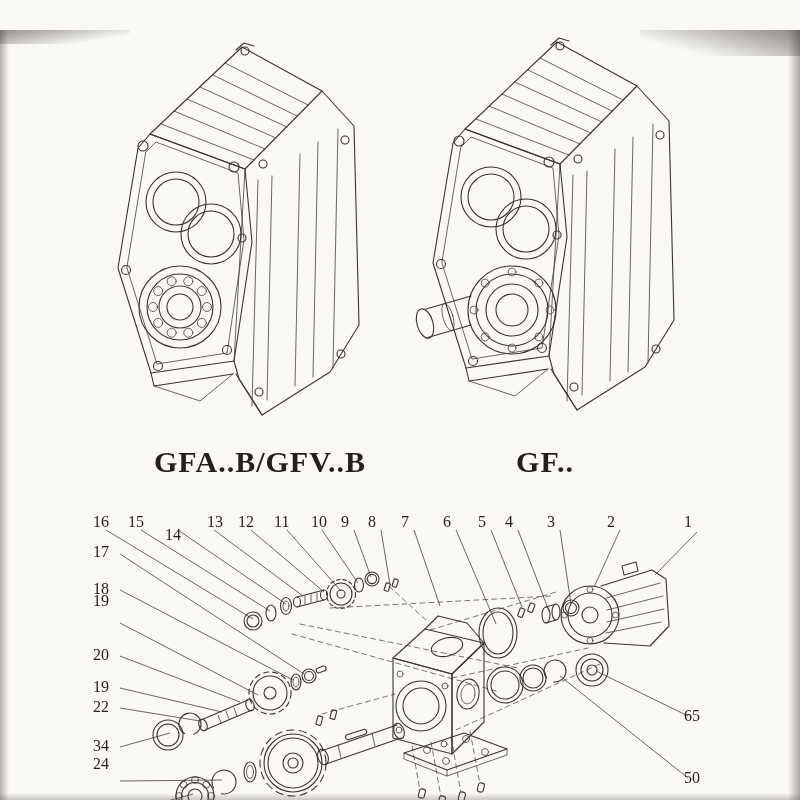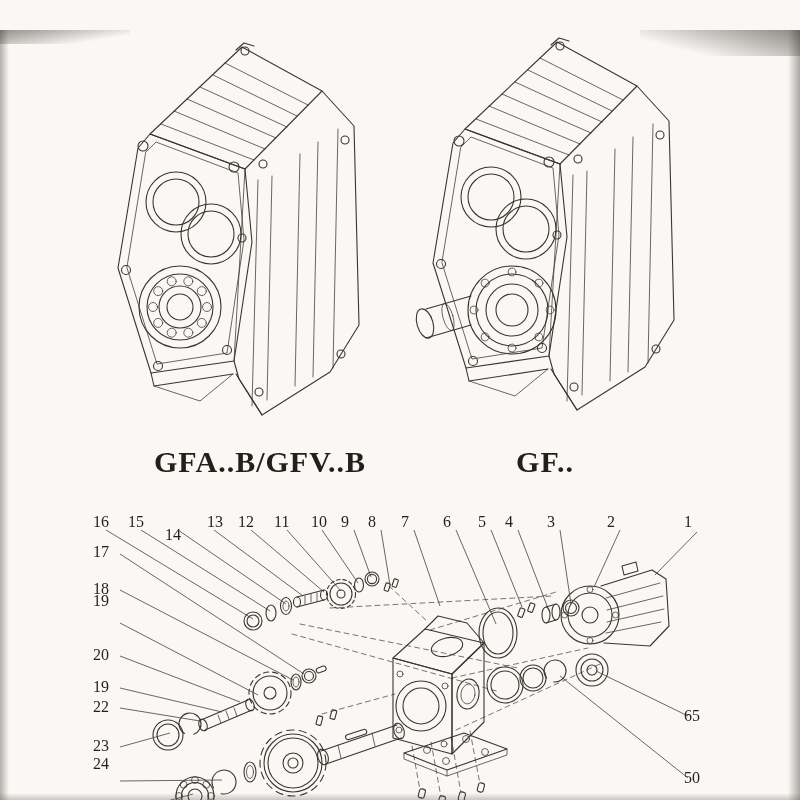--- a/index.html
+++ b/index.html
@@ -411,21 +411,21 @@
   <div class="pnum" style="left:547px;top:483px">3</div>
   <div class="pnum" style="left:607px;top:483px">2</div>
   <div class="pnum" style="left:684px;top:483px">1</div>
 
   <div class="pnum" style="left:93px;top:513px">17</div>
   <div class="pnum" style="left:93px;top:550px">18</div>
   <div class="pnum" style="left:93px;top:562px">19</div>
   <div class="pnum" style="left:93px;top:616px">20</div>
   <div class="pnum" style="left:93px;top:648px">19</div>
   <div class="pnum" style="left:93px;top:668px">22</div>
-  <div class="pnum" style="left:93px;top:707px">23</div>
+  <div class="pnum" style="left:93px;top:707px">34</div>
   <div class="pnum" style="left:93px;top:725px">24</div>
   <div class="pnum" style="left:93px;top:774px">25</div>
 
   <div class="pnum" style="left:684px;top:677px">65</div>
   <div class="pnum" style="left:684px;top:739px">50</div>
 
   <div class="edge edge-left"></div>
   <div class="edge edge-right"></div>
   <div class="edge edge-bottom"></div>
   <div class="edge corner-tl"></div>

